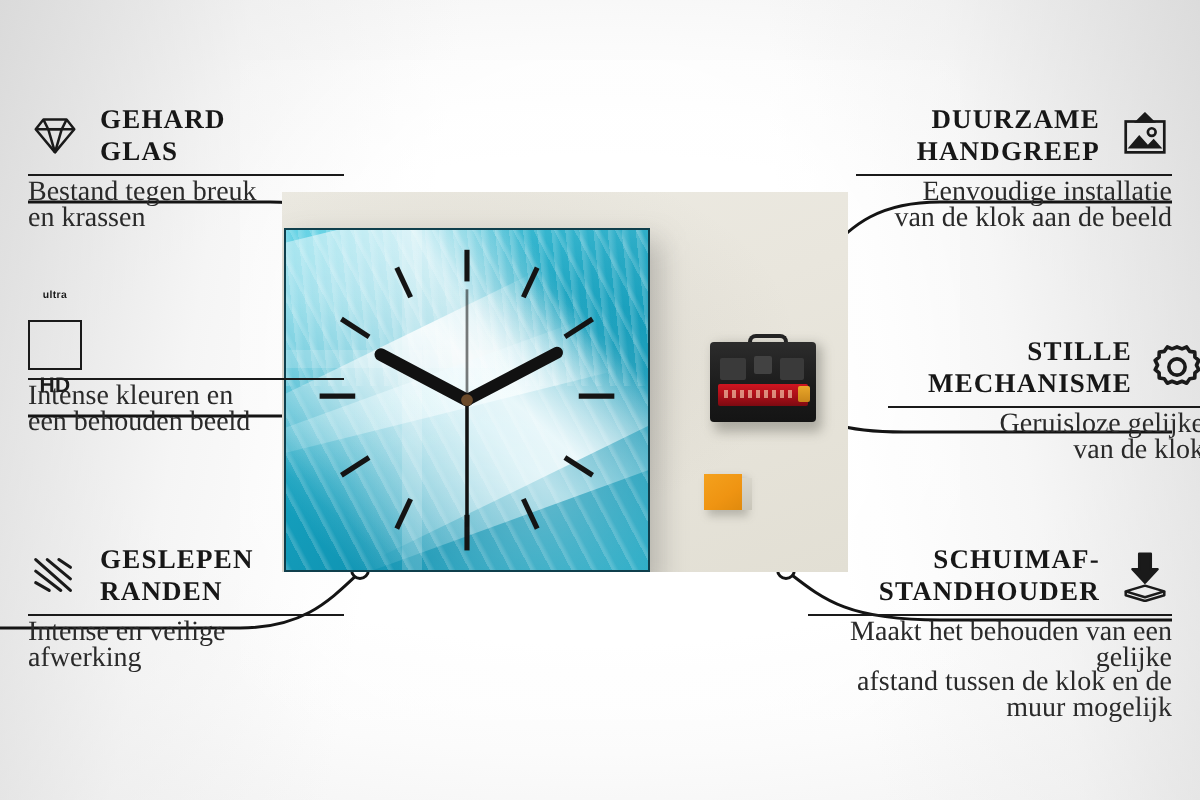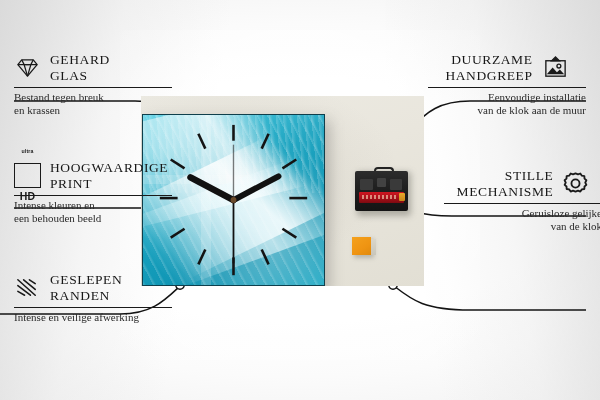--- a/index.html
+++ b/index.html
@@ -149,32 +149,32 @@
     background:linear-gradient(145deg,#f4a11d 0%,#ef9412 60%,#e08a0d 100%);
   }
   .foam-side{
     position:absolute;left:230px;top:143px;width:5px;height:16px;
     background:linear-gradient(180deg,#d9d6cb,#c9c6ba);
   }
 
   
   .feat{position:absolute;}
   .feat .head{display:flex;align-items:center;gap:9px;}
-  .feat.right .head{justify-content:center;}
+  .feat.right .head{justify-content:flex-end;}
   .ttl{
     font-family:"Liberation Serif", serif;
-    font-size:13.5px;line-height:15.5px;font-weight:400;
+    font-size:13.5px;line-height:15.5px;font-weight:700;
     letter-spacing:.6px;color:#171717;
     text-transform:uppercase;white-space:pre-line;
   }
   .feat.right .ttl{text-align:right;}
   .rule{height:1.4px;background:#1a1a1a;margin-top:4px;}
   .desc{
     font-family:"Liberation Serif", serif;
-    font-size:11px;line-height:12.4px;color:#2a2a2a;
+    font-size:14px;line-height:12.4px;color:#2a2a2a;
     margin-top:3px;white-space:pre-line;
   }
   .feat.right .desc{text-align:right;}
   .ico{width:27px;height:27px;flex:0 0 27px;display:block;}
   .ico-hd{
     width:27px;height:25px;flex:0 0 27px;
     border:1.6px solid #1a1a1a;
     display:flex;flex-direction:column;align-items:center;justify-content:center;
     box-sizing:border-box;line-height:1;gap:36px;
   }
@@ -297,22 +297,20 @@
     <div class="desc">Bestand tegen breuk
 en krassen</div>
   </div>
 
   <div class="feat" id="f-print">
     <div class="head">
       <div class="ico-hd">
         <span class="u">ultra</span>
         <span class="h">HD</span>
       </div>
-      <div class="ttl">HOOGWAARDIGE
-PRINT</div>
     </div>
     <div class="rule"></div>
     <div class="desc">Intense kleuren en
 een behouden beeld</div>
   </div>
 
   <div class="feat" id="f-randen">
     <div class="head">
       <svg class="ico" viewBox="0 0 28 28">
         <g stroke="#1a1a1a" stroke-width="1.6" stroke-linecap="round">
@@ -338,33 +336,49 @@
         <g fill="none" stroke="#1a1a1a" stroke-width="1.4">
           <path d="M14,3 L10,7 H18 Z" fill="#1a1a1a"></path>
           <rect x="4" y="7" width="20" height="16"></rect>
           <circle cx="17.5" cy="12.5" r="2"></circle>
           <path d="M5,21 L11,14 L15.5,19 L18.5,16 L23,21 Z" fill="#1a1a1a" stroke="none"></path>
         </g>
       </svg>
     </div>
     <div class="rule"></div>
     <div class="desc">Eenvoudige installatie
-van de klok aan de muur</div>
+van de klok aan de beeld</div>
   </div>
 
   <div class="feat right" id="f-mech">
     <div class="head">
       <div class="ttl">STILLE
 MECHANISME</div>
       <svg class="ico" viewBox="0 0 28 28">
         <g fill="none" stroke="#1a1a1a" stroke-width="1.9" stroke-linejoin="round">
           <path d="M14,3.6 l2.6,1.0 2.4,-1.0 1.6,2.3 2.6,0.4 0.1,2.6 2.0,1.7 -1.2,2.4 1.2,2.4 -2.0,1.7 -0.1,2.6 -2.6,0.4 -1.6,2.3 -2.4,-1.0 -2.6,1.0 -2.6,-1.0 -2.4,1.0 -1.6,-2.3 -2.6,-0.4 -0.1,-2.6 -2.0,-1.7 1.2,-2.4 -1.2,-2.4 2.0,-1.7 0.1,-2.6 2.6,-0.4 1.6,-2.3 2.4,1.0 Z"></path>
           <circle cx="14" cy="14" r="4.2"></circle>
         </g>
       </svg>
     </div>
     <div class="rule"></div>
     <div class="desc">Geruisloze gelijke
 van de klok</div>
   </div>
 
+  <div class="feat right" id="f-foam">
+    <div class="head">
+      <div class="ttl">SCHUIMAF-
+STANDHOUDER</div>
+      <svg class="ico" viewBox="0 0 28 28">
+        <g stroke="#1a1a1a" stroke-width="1.3" fill="none" stroke-linejoin="round">
+          <path d="M11,3 h6 v8 h3.5 L14,18 L7.5,11 H11 Z" fill="#1a1a1a"></path>
+          <path d="M14,19.5 L4,22.5 L14,25.5 L24,22.5 Z"></path>
+          <path d="M4,22.5 v2 L14,27.5 L24,24.5 v-2"></path>
+        </g>
+      </svg>
+    </div>
+    <div class="rule"></div>
+    <div class="desc">Maakt het behouden van een gelijke
+afstand tussen de klok en de muur mogelijk</div>
+  </div>
 
 </div>
 
 </body></html>

